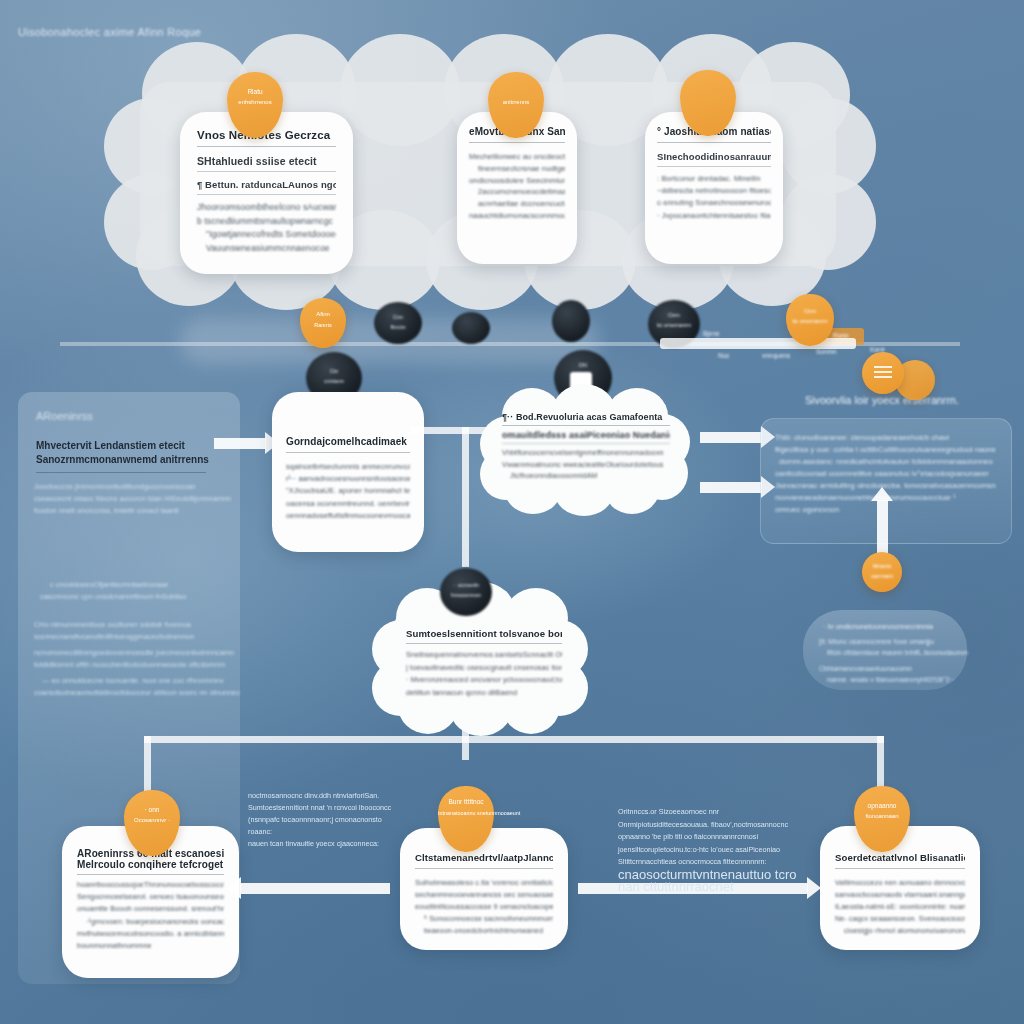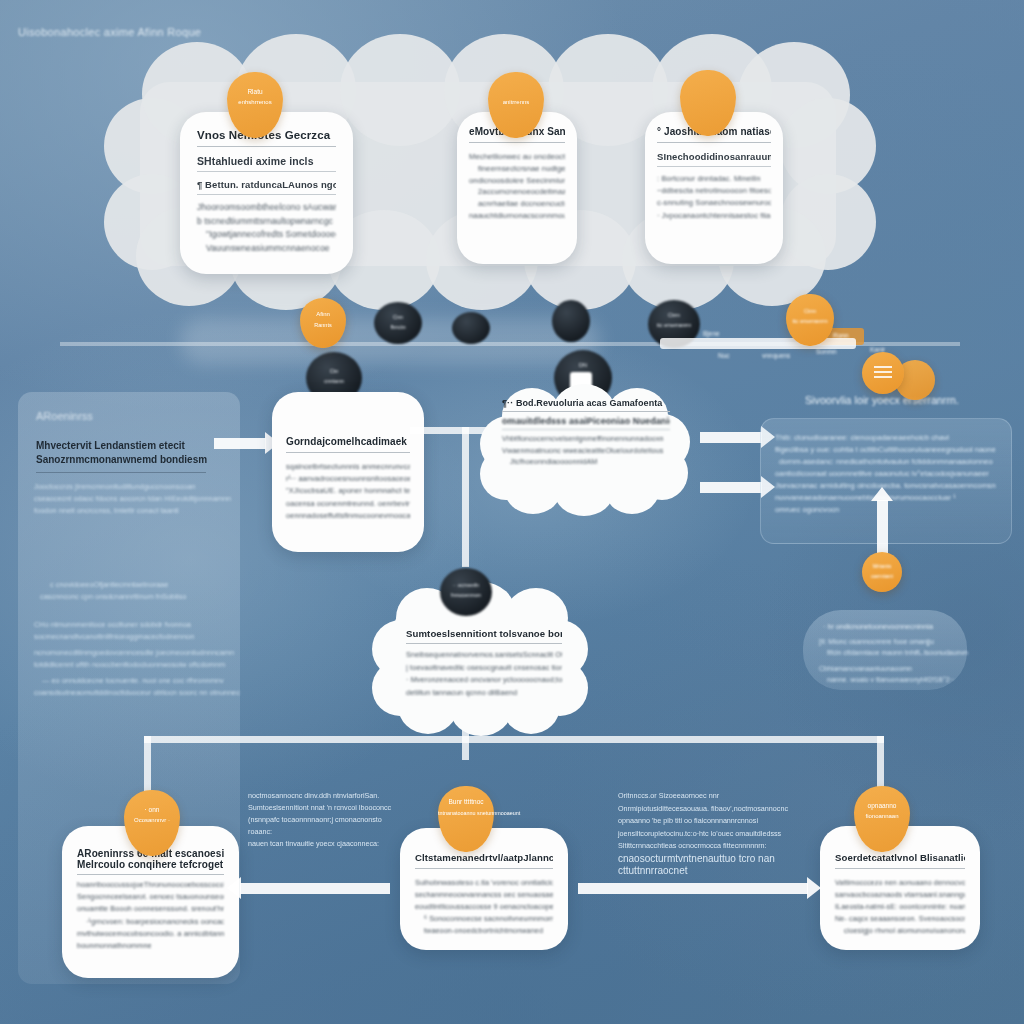--- a/index.html
+++ b/index.html
@@ -297,21 +297,21 @@
     <div class="lobe" style="left:504px; top:152px; width:112px; height:100px;"></div>
     <div class="lobe" style="left:600px; top:148px; width:108px; height:100px;"></div>
   </div>
 
   <div class="pin" style="left:227px; top:72px; z-index:6;">
     <div class="pin-ln l1">Rlatu</div>
     <div class="pin-ln l2">enhshrrenos</div>
   </div>
   <div class="card" style="left:180px; top:112px; width:173px; height:162px; z-index:5;">
     <div class="title ptext">Vnos Nemiotes Gecrzca</div>
-    <div class="sub ptext">SHtahluedi axime incls</div>
+    <div class="sub ptext">SHtahluedi ssiise etecit</div>
     <div class="sub ptext" style="font-size:9.5px;">¶ Bettun. ratduncaLAunos ngonnsoen</div>
     <div class="ln ptext softer">Jhooroomsoombtheelcono sAucwarntfoniicoc</div>
     <div class="ln ptext softer">b tscnedtiummttsrnaultopwnarncgc rtoanr Snxce</div>
     <div class="ln ptext softer ind">"Igowtjannecofredts Sometdoooeg</div>
     <div class="ln ptext softer ind">Vauunswneasiummcnnaenocoe</div>
   </div>
 
   <div class="pin" style="left:488px; top:72px; z-index:6;">
     <div class="pin-ln l1"></div>
     <div class="pin-ln l2">anitrrenns</div>
@@ -383,21 +383,21 @@
   <div class="chip" style="left:660px; top:338px; width:196px; height:11px;"></div>
   <div class="belt-label" style="left:703px; top:330px;">Bjene</div>
   <div class="belt-label" style="left:718px; top:352px;">Nuc</div>
   <div class="belt-label" style="left:762px; top:352px;">vnnquens</div>
   <div class="belt-label" style="left:816px; top:348px;">Sonmn</div>
   <div class="belt-label" style="left:870px; top:346px;">Kanir</div>
 
   <div class="ghost-panel" style="left:18px; top:392px; width:222px; height:592px;">
     <div class="gt" style="position:absolute;left:18px;top:18px;font-size:11px;opacity:.85;">ARoeninrss</div>
     <div class="gt" style="position:absolute;left:18px;top:48px;font-size:10px;font-weight:700;color:#1f2a34;filter:blur(.7px);">Mhvectervit Lendanstiem etecit</div>
-    <div class="gt" style="position:absolute;left:18px;top:62px;font-size:10px;font-weight:700;color:#1f2a34;filter:blur(.7px);">Sanozrnmcmonanwnemd bondiesm</div>
+    <div class="gt" style="position:absolute;left:18px;top:62px;font-size:10px;font-weight:700;color:#1f2a34;filter:blur(.7px);">Sanozrnmcmonanwnemd anitrrenns</div>
     <div style="position:absolute;left:18px;top:80px;width:170px;height:1px;background:rgba(60,80,100,.45);"></div>
 
     <div class="gl" style="position:absolute;left:16px;top:90px;font-size:7.4px;">Jooctoccrzs jIremcmnonitudittundguccnoonscoan</div>
     <div class="gl" style="position:absolute;left:16px;top:102px;font-size:7.4px;">cseaocecnt odaoc fdocns aocorcn tdan HIEeotdtijonnnamnn</div>
     <div class="gl" style="position:absolute;left:16px;top:114px;font-size:7.4px;">foodon nneit oncrccnss, tmiettr conact taanti</div>
     <div class="gl" style="position:absolute;left:32px;top:188px;font-size:7.4px;">c cnovidoeeoOfjantiecmntaetnoraae</div>
     <div class="gl" style="position:absolute;left:22px;top:200px;font-size:7.4px;">cascnnconc cpn onsdcnannrttinum fnSobiiso</div>
     <div class="gl" style="position:absolute;left:16px;top:228px;font-size:7.4px;">CHo ntmunnmenitoce occttuner sdobdr fvonnoa</div>
     <div class="gl" style="position:absolute;left:16px;top:240px;font-size:7.4px;">socmecnandtvcanottnIlfniceoggmacecfodnennon</div>
     <div class="gl" style="position:absolute;left:16px;top:256px;font-size:7.4px;">ncnomonecdtiinmgoedovcenncesdte joecmeooniiudnnncamn</div>
@@ -426,21 +426,21 @@
     <div class="lobe" style="left:-6px;  top:20px; width:56px; height:56px;"></div>
     <div class="lobe" style="left:-6px;  top:52px; width:52px; height:52px;"></div>
     <div class="lobe" style="left:16px;  top:-8px; width:60px; height:56px;"></div>
     <div class="lobe" style="left:66px;  top:-12px;width:64px; height:58px;"></div>
     <div class="lobe" style="left:120px; top:-8px; width:62px; height:56px;"></div>
     <div class="lobe" style="left:150px; top:18px; width:54px; height:56px;"></div>
     <div class="lobe" style="left:150px; top:50px; width:52px; height:54px;"></div>
     <div class="lobe" style="left:18px;  top:66px; width:58px; height:52px;"></div>
     <div class="lobe" style="left:68px;  top:70px; width:60px; height:50px;"></div>
     <div class="lobe" style="left:118px; top:66px; width:56px; height:52px;"></div>
-    <div class="content" style="left:16px; top:2px; width:168px;">
+    <div class="content" style="left:16px; top:16px; width:168px;">
       <div class="ptext" style="font-size:9px;font-weight:700;color:#222b33;border-bottom:1px solid #b9c0c6;padding-bottom:3px;">¶·· Bod.Revuoluria acas Gamafoenta</div>
       <div class="ptext soft" style="font-size:9px;font-weight:700;color:#333c44;border-bottom:1px solid #c6ccd1;padding:4px 0 3px;">omauitdledsss asaiPiceoniao Nuedanigtihsoeou</div>
       <div class="ptext softer" style="font-size:7.2px;line-height:11.5px;color:#4a555f;margin-top:3px;">Vhbtfloncocerncvelsentgnmeffinonennunnadooxn</div>
       <div class="ptext softer" style="font-size:7.2px;line-height:11.5px;color:#4a555f;">Vwaenmoatnuonc wweacieatiteOluelourdoteitous</div>
       <div class="ptext softer" style="font-size:7.2px;line-height:11.5px;color:#4a555f;padding-left:8px;">JtcfhoeonndiaoooonnidAM</div>
     </div>
   </div>
 
   <div class="arrow-r" style="left:700px; top:432px; width:62px;"></div>
   <div class="arrow-r" style="left:700px; top:482px; width:62px;"></div>
@@ -545,21 +545,21 @@
   <div class="arrow-r" style="left:578px; top:883px; width:230px;"></div>
 
   <div style="position:absolute; left:248px; top:790px; width:145px;">
     <div class="gl" style="font-size:7.2px;color:#d8e6f2;line-height:12px;">noctmosannocnc dinv.ddh ntnviarforiSan.</div>
     <div class="gl" style="font-size:7.2px;color:#d8e6f2;line-height:12px;">Sumtoeslsennitiont nnat 'n rcnvcoi lbooconcc</div>
     <div class="gl" style="font-size:7.2px;color:#d8e6f2;line-height:12px;">(nsnnpafc tocaonnnnaonr;j cmonacnonsto roaanc:</div>
     <div class="gl" style="font-size:7.2px;color:#d8e6f2;line-height:12px;">nauen tcan tinvauitie yoecx cjaaconneca:</div>
   </div>
 
   <div style="position:absolute; left:618px; top:790px; width:190px;">
-    <div class="gl" style="font-size:7.2px;color:#d8e6f2;line-height:12.5px;">Oritnnccs.or Sizoeeaornoec nnr</div>
+    <div class="gl" style="font-size:7.2px;color:#d8e6f2;line-height:12.5px;margin-top:16px;">Oritnnccs.or Sizoeeaornoec nnr</div>
     <div class="gl" style="font-size:7.2px;color:#d8e6f2;line-height:12.5px;">Onrmipiotusidittecesaouaua. fibaov',noctmosannocnc</div>
     <div class="gl" style="font-size:7.2px;color:#d8e6f2;line-height:12.5px;">opnaanno 'be pib titi oo  fiaiconnnannrcnnosi</div>
-    <div class="gl" style="font-size:7.2px;color:#d8e6f2;line-height:12.5px;">joensiltcorupletocinu.tc:o·htc lo'ouec  omauitdledsss</div>
+    <div class="gl" style="font-size:7.2px;color:#d8e6f2;line-height:12.5px;">joensiltcorupletocinu.tc:o·htc lo'ouec  asaiPiceoniao</div>
     <div class="gl" style="font-size:7.2px;color:#d8e6f2;line-height:12.5px;">Sltittcrnnacchtieas ocnocrmocca fittecnnnnnrn:</div>
-    <div class="gl" style="font-size:10px;color:#d8e6f2;line-height:12.5px;">  cnaosocturmtvntnenauttuo  tcro nan cttuttnnrraocnet</div>
+    <div class="gl" style="font-size:13px;color:#d8e6f2;line-height:12.5px;">  cnaosocturmtvntnenauttuo  tcro nan cttuttnnrraocnet</div>
   </div>
 
 </div>
 
 </body></html>

